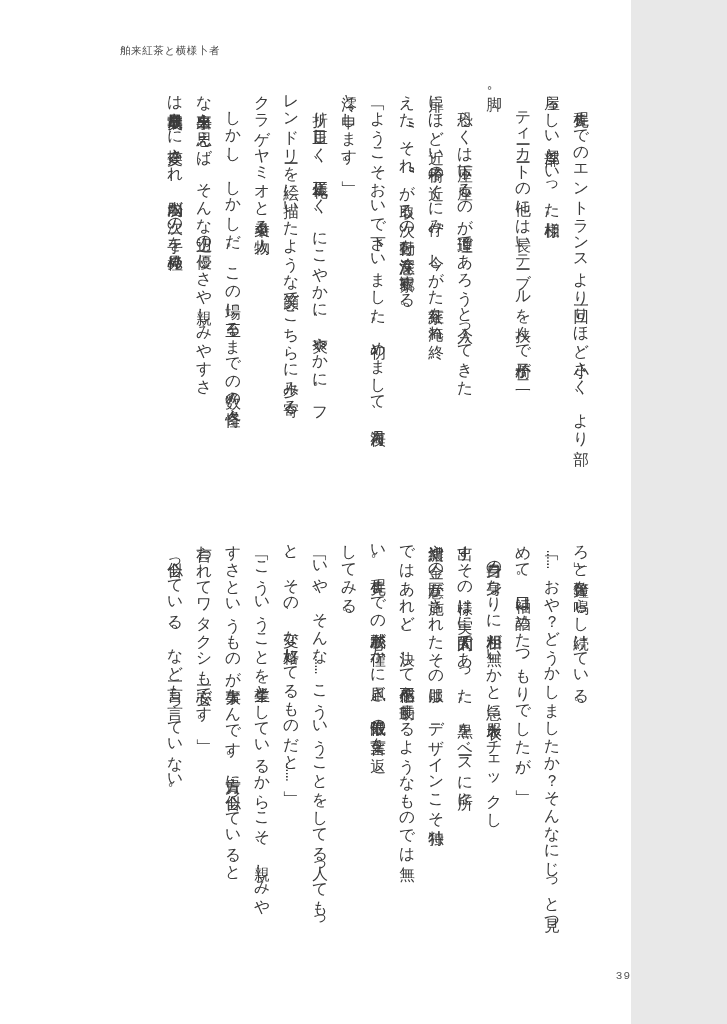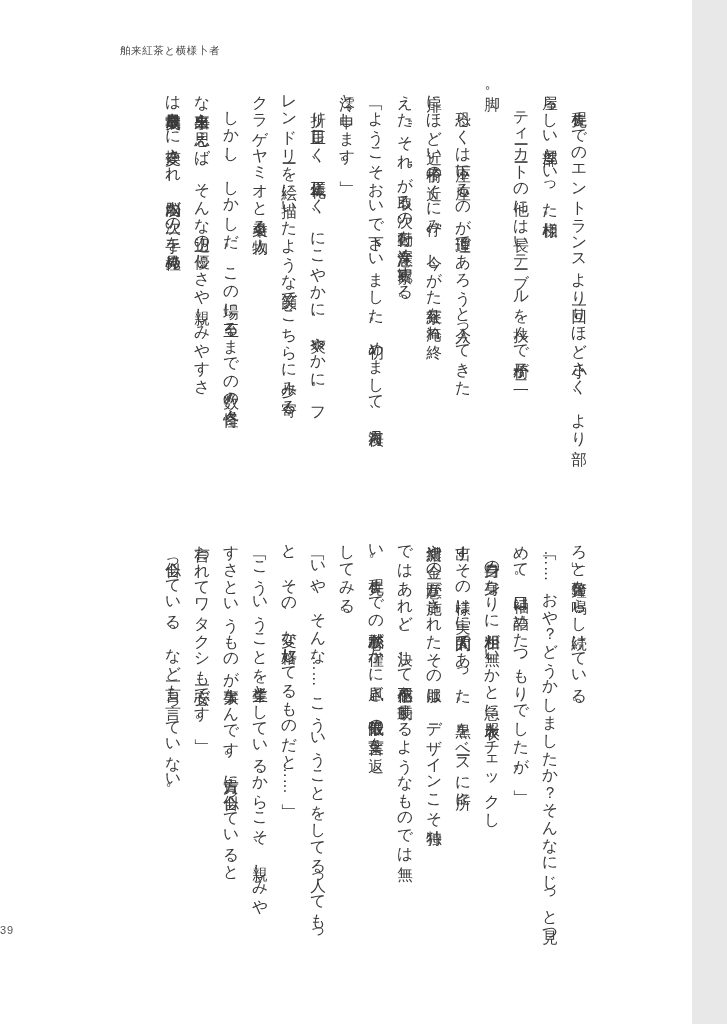--- a/index.html
+++ b/index.html
@@ -2,25 +2,25 @@
 <html lang="ja"><head>
 <meta charset="utf-8">
 <style>
   html, body {
     margin: 0;
     padding: 0;
     background: #e8e8e8;
   }
   .page {
     position: relative;
-    width: 692px;
+    width: 631px;
     height: 1024px;
     background: #ffffff;
     overflow: hidden;
-    font-family: Liberation Sans, sans-serif;
+    font-family: Liberation Mono, monospace;
   }
   .running-header {
     position: absolute;
     top: 44px;
     left: 120px;
     font-size: 10.5px;
     letter-spacing: 0.6px;
     color: #4a4a4a;
     white-space: nowrap;
   }
@@ -42,24 +42,24 @@
   .vtext-block.lower { top: 534px; }
   .text-line {
     display: block;
     white-space: nowrap;
   }
   .text-line.indent {
     text-indent: 1em;
   }
   .page-number {
     position: absolute;
-    top: 924px;
+    top: 970px;
     left: 0;
     width: 100%;
-    text-align: left;
+    text-align: right;
     font-size: 11px;
     letter-spacing: 1px;
     color: #555555;
   }
 </style>
 </head>
 <body>
 
 <div class="page">
   <div class="running-header">舶来紅茶と横様卜者</div>

